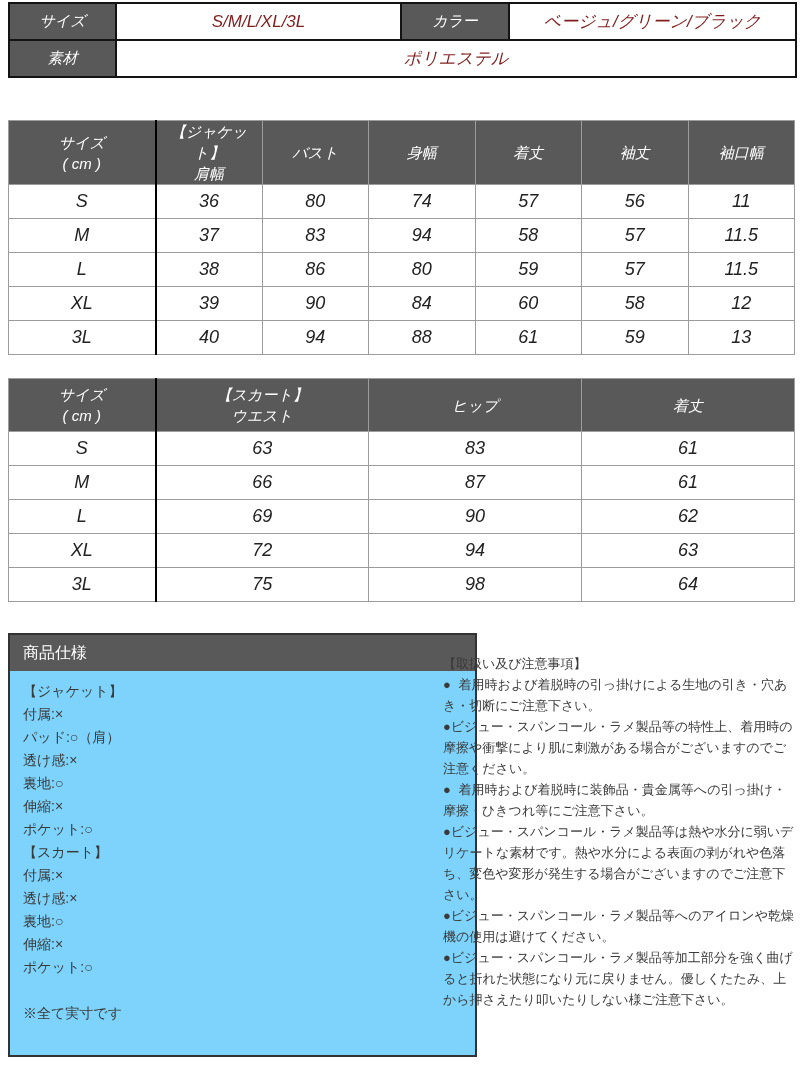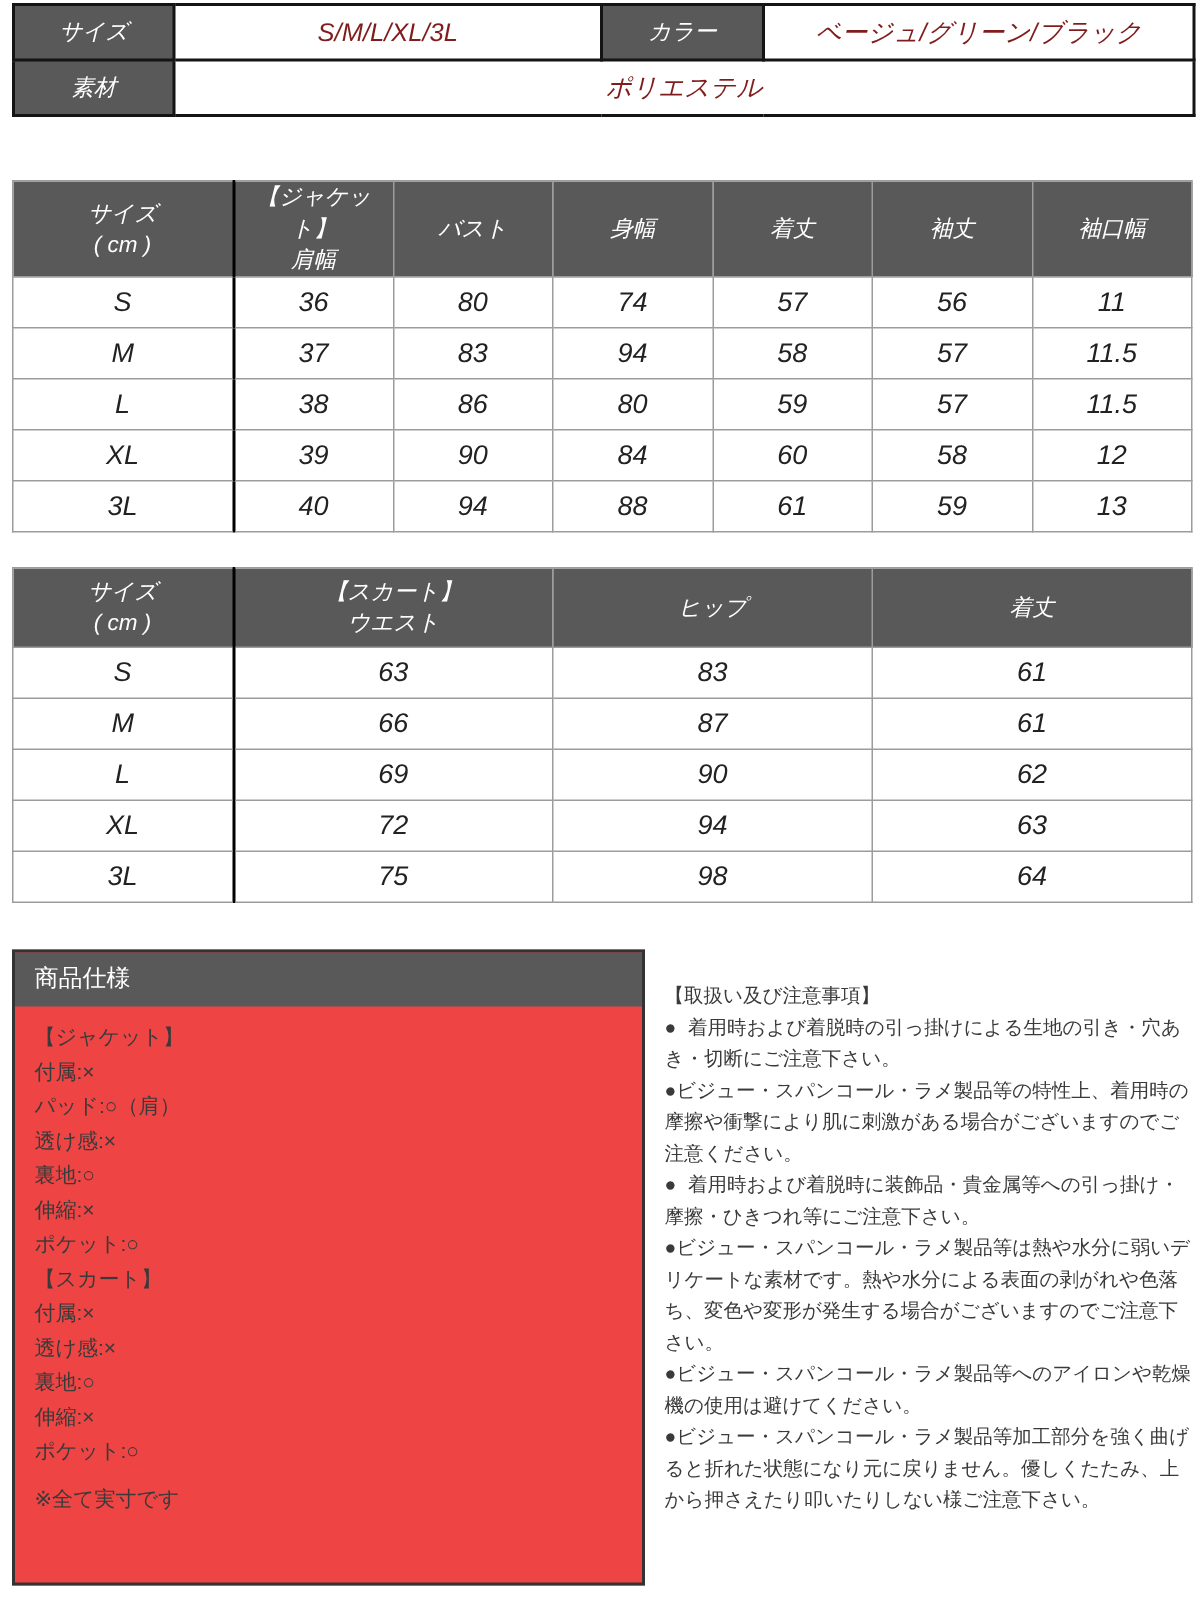--- a/index.html
+++ b/index.html
@@ -27,31 +27,31 @@
     border:1px solid #9c9c9c; height:52px; line-height:21px; padding:0;
   }
   .size-table td {
     border:1px solid #9c9c9c; height:33px; text-align:center;
     font-size:18px; color:#222222; background:#ffffff; padding:0;
   }
   .size-table .size-col { border-right:2px solid #000000; }
 
   
   .spec-box {
-    position:absolute; left:8px; top:633px; width:422px; height:424px;
-    border:2px solid #333333; box-sizing:border-box; background:#ef4444;
+    position:absolute; left:8px; top:633px; width:469px; height:424px;
+    border:2px solid #333333; box-sizing:border-box; background:#7dd3fc;
   }
   .spec-box .bar {
     background:#595959; color:#ffffff; height:36px; line-height:36px;
     padding-left:13px; font-size:16px;
   }
   .spec-box .content {
     padding:9px 13px 0 13px; font-size:14px; line-height:23px; color:#3a3a3a;
   }
-  .spec-box .footnote { margin-top:9px; }
+  .spec-box .footnote { margin-top:23px;font-family:Liberation Serif, serif; }
 
   
   .care {
     position:absolute; left:443px; top:654px; width:352px;
     font-size:13px; line-height:21px; color:#3a3a3a;font-family:Liberation Mono, monospace;
   }
   .care p { margin:0; }
 </style>
 </head>
 <body>

